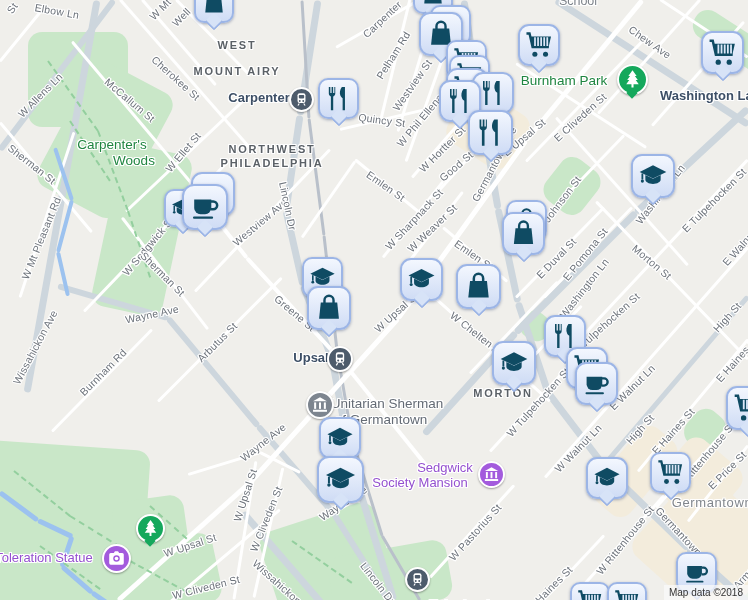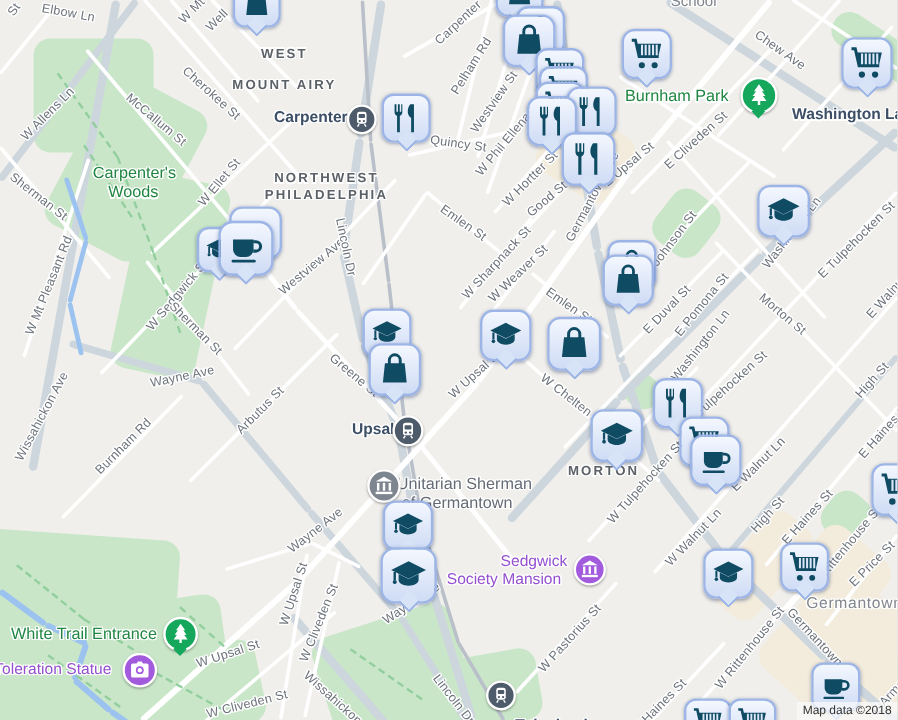--- a/index.html
+++ b/index.html
@@ -167,23 +167,22 @@
     <div class="trail" style="left: 150px; top: 505px; width: 60.208px; transform: rotate(41.6335deg);"></div>
     <div class="trail" style="left: 292px; top: 540px; width: 73.2393px; transform: rotate(34.992deg);"></div>
     <div class="lbl nb" style="left: 237px; top: 45px; transform: translate(-50%, -50%) rotate(0deg);">WEST</div>
     <div class="lbl nb" style="left: 237px; top: 71px; transform: translate(-50%, -50%) rotate(0deg);">MOUNT AIRY</div>
     <div class="lbl nb" style="left: 272px; top: 149px; transform: translate(-50%, -50%) rotate(0deg);">NORTHWEST</div>
     <div class="lbl nb" style="left: 272px; top: 163px; transform: translate(-50%, -50%) rotate(0deg);">PHILADELPHIA</div>
     <div class="lbl nb" style="left: 503px; top: 393px; transform: translate(-50%, -50%) rotate(0deg);">MORTON</div>
     <div class="lbl nb2" style="left: 712px; top: 502px; transform: translate(-50%, -50%) rotate(0deg);">Germantown</div>
     <div class="lbl dim" style="left: 578px; top: 1px; transform: translate(-50%, -50%) rotate(0deg);">School</div>
     <div class="lbl pk" style="left: 112px; top: 144px; transform: translate(-50%, -50%) rotate(0deg);">Carpenter's</div>
-    <div class="lbl pk" style="left: 105px; top: 160px; transform: translate(-50%, -50%) rotate(0deg); padding-left: 12px;">Woods</div>
+    <div class="lbl pk" style="left: 128px; top: 160px; transform: translate(-50%, -50%) rotate(0deg); padding-left: 12px;">Woods</div>
     <div class="lbl pk" style="left: 564px; top: 80px; transform: translate(-50%, -50%) rotate(0deg);">Burnham Park</div>
-    <div class="lbl pk" style="left: 70px; top: 528px; transform: translate(-50%, -50%) rotate(0deg);">White Trail Entrance</div>
     <div class="lbl pu" style="left: 44px; top: 557px; transform: translate(-50%, -50%) rotate(0deg);">Toleration Statue</div>
     <div class="lbl pu" style="left: 445px; top: 467px; transform: translate(-50%, -50%) rotate(0deg);">Sedgwick</div>
     <div class="lbl pu" style="left: 420px; top: 482px; transform: translate(-50%, -50%) rotate(0deg);">Society Mansion</div>
     <div class="lbl gy" style="left: 387px; top: 403px; transform: translate(-50%, -50%) rotate(0deg);">Unitarian Sherman</div>
     <div class="lbl gy" style="left: 381px; top: 419px; transform: translate(-50%, -50%) rotate(0deg);">of Germantown</div>
     <div class="lbl stn" style="left: 714px; top: 95px; transform: translate(-50%, -50%) rotate(0deg);">Washington Lane</div>
     <div class="lbl stn" style="left: 259px; top: 97px; transform: translate(-50%, -50%) rotate(0deg);">Carpenter</div>
     <div class="lbl stn" style="left: 311px; top: 357px; transform: translate(-50%, -50%) rotate(0deg);">Upsal</div>
     <div class="lbl stn" style="left: 469px; top: 604px; transform: translate(-50%, -50%) rotate(0deg);">Tulpehocken</div>
     <div class="lbl st" style="left: 12px; top: 8px; transform: translate(-50%, -50%) rotate(-55deg);">St</div>

